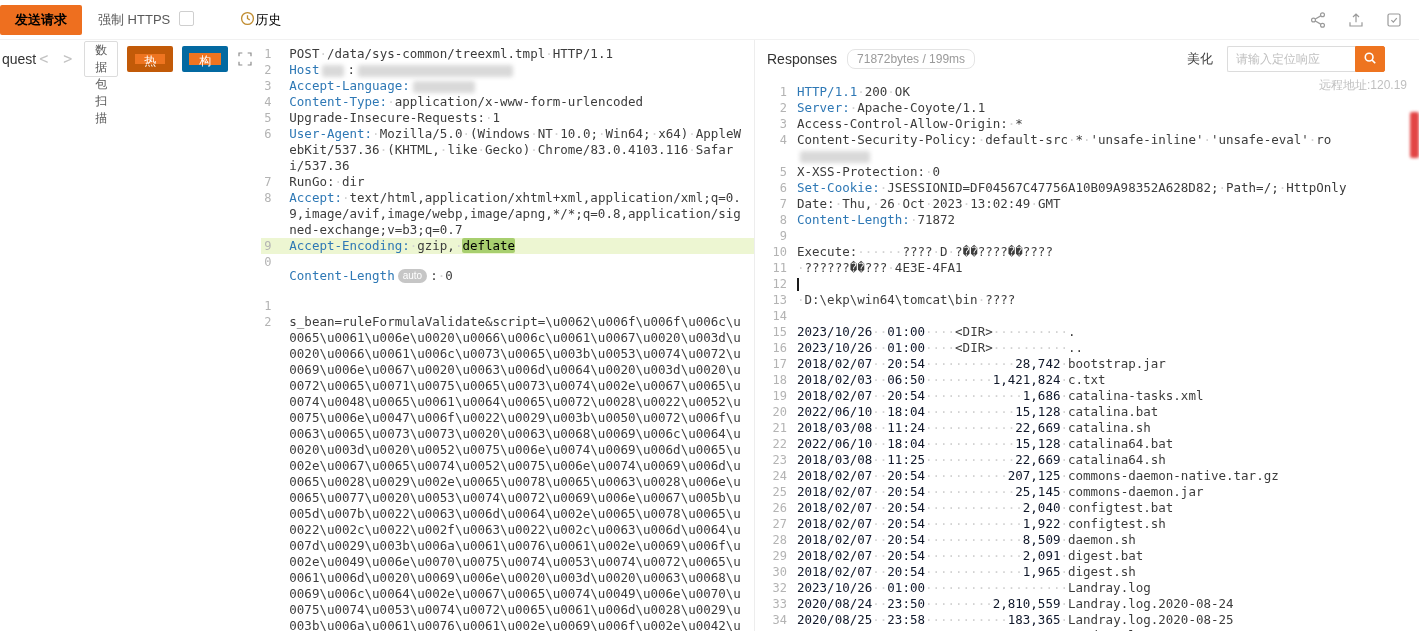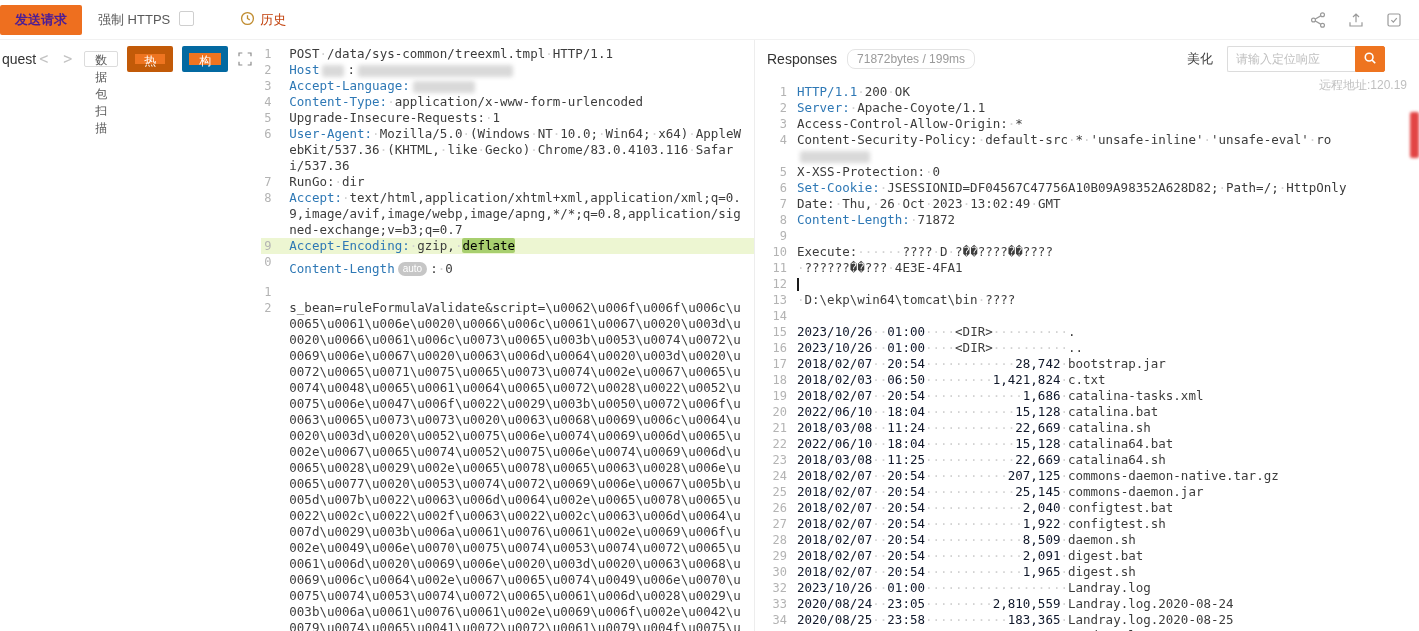--- a/index.html
+++ b/index.html
@@ -3,43 +3,43 @@
 <meta charset="utf-8">
 <style>
   *{margin:0;padding:0;box-sizing:border-box}
   html,body{width:1419px;height:631px;overflow:hidden;background:#fff;
     font-family:"Liberation Sans",sans-serif}
   .app{width:1419px;height:631px;display:flex;flex-direction:column}
 
   
   .toolbar{height:40px;flex:0 0 40px;display:flex;align-items:center;background:#fff;
     border-bottom:1px solid #f1f1f1}
-  .btn-send{height:30px;padding:0 15px;background:#ee6f1f;color:#4c1d95;font-weight:700;
+  .btn-send{height:30px;padding:0 15px;background:#ee6f1f;color:#000000;font-weight:700;
     font-size:13px;border:none;border-radius:2px;cursor:pointer;font-family:"Liberation Sans",sans-serif}
   .https-group{margin-left:16px;display:flex;align-items:flex-start;gap:9px;color:#595959;font-size:13px}
   .checkbox{display:inline-block;width:15px;height:15px;border:1px solid #cfcfcf;border-radius:2px;
     background:#fff;cursor:pointer}
-  .history-group{margin-left:46px;display:flex;gap:5px;color:#c2410c;
+  .history-group{margin-left:46px;display:flex;color:#000000;
     font-size:13px;cursor:pointer}
   .toolbar-right{margin-left:auto;display:flex;align-items:center;gap:20px;padding-right:16px}
   .icon-btn{cursor:pointer;display:flex;align-items:center}
 
   
   .panels{display:flex;flex:1;overflow:hidden}
   .panel-left{width:754px;flex:0 0 754px;display:flex;overflow:hidden}
   .panel-right{flex:1;position:relative;border-left:1px solid #ededed;display:flex;
     flex-direction:column;overflow:hidden}
   .panel-header{height:38px;flex:0 0 38px;display:flex;align-items:center;background:#fff}
   .panel-left .panel-header{padding:0 8px 0 2px}
   .panel-right .panel-header{padding:0 34px 0 12px}
   .req-title,.res-title{font-size:14px;color:#333}
   .req-controls{margin-left:auto;display:flex;align-items:center;gap:9px}
   .nav-arrow{color:#c3c3c3;font-size:15px;padding:0 3px;cursor:pointer;
     font-family:"DejaVu Sans Mono",monospace}
-  .btn-ghost{height:16px;padding:0 10px;background:#fff;border:1px solid #dcdcdc;border-radius:2px;
+  .btn-ghost{height:36px;padding:0 10px;background:#fff;border:1px solid #dcdcdc;border-radius:2px;
     color:#595959;font-size:12px;cursor:pointer;font-family:"Liberation Sans",sans-serif}
   .btn-orange{height:26px;padding:0 10px;background:#ee7420;border:7px solid #0369a1;border-radius:2px;
     color:#fff;font-size:12px;cursor:pointer;font-family:"Liberation Sans",sans-serif}
   .btn-orange.pressed{border-color:#c25a08;box-shadow:inset 0 0 0 1px #c25a08}
   .stats-badge{margin-left:10px;border:1px solid #e4e4e4;border-radius:8px;color:#9a9a9a;
     font-size:12px;padding:2px 9px;white-space:nowrap}
   .res-right{margin-left:auto;display:flex;align-items:center;gap:14px}
   .beautify{font-size:13px;color:#404040;cursor:pointer}
   .search-box{display:flex;align-items:center}
   .search-input{width:128px;height:26px;border:1px solid #dcdcdc;border-right:none;
@@ -65,21 +65,21 @@
   .editor-req .content{padding-left:12px;padding-right:6px}
   .editor-res .content{padding-left:10px;padding-right:18px}
   .key{color:#2e78b5}
   .txt{color:#3c3c3c}
   .num{color:#0f172a}
   .ws{color:#d2d2d2}
   .mark{background:#a8cf6f;border-radius:2px}
   .redact{display:inline-block;height:12px;background:#d9d9d9;filter:blur(2px);
     border-radius:2px;vertical-align:middle;margin:0 3px}
   .auto-badge{display:inline-block;background:#c6c6c6;color:#fff;font-size:10px;line-height:14px;
-    height:14px;padding:0 5px;border-radius:7px;vertical-align:middle;margin:8px 3px;
+    height:14px;padding:0 5px;border-radius:7px;vertical-align:middle;margin:15px 3px;
     font-family:"Liberation Sans",sans-serif}
   .caret{display:inline-block;width:2px;height:13px;background:#1a1a1a;vertical-align:text-bottom}
 </style>
 </head>
 <body>
 
 <div class="app">
 
   <header class="toolbar">
     <button class="btn-send">发送请求</button>
@@ -333,21 +333,21 @@
           <div class="code-line">
             <span class="gutter">30</span>
             <span class="content"><span class="num">2018/02/07</span><span class="ws">··</span><span class="num">20:54</span><span class="ws">·············</span><span class="num">1,965</span><span class="ws">·</span><span class="txt">digest.sh</span></span>
           </div>
           <div class="code-line">
             <span class="gutter">32</span>
             <span class="content"><span class="num">2023/10/26</span><span class="ws">··</span><span class="num">01:00</span><span class="ws">···················</span><span class="txt">Landray.log</span></span>
           </div>
           <div class="code-line">
             <span class="gutter">33</span>
-            <span class="content"><span class="num">2020/08/24</span><span class="ws">··</span><span class="num">23:05</span><span class="ws">·········</span><span class="num">2,810,559</span><span class="ws">·</span><span class="txt">Landray.log.2020-08-24</span></span>
+            <span class="content"><span class="num">2020/08/24</span><span class="ws">··</span><span class="num">23:50</span><span class="ws">·········</span><span class="num">2,810,559</span><span class="ws">·</span><span class="txt">Landray.log.2020-08-24</span></span>
           </div>
           <div class="code-line">
             <span class="gutter">34</span>
             <span class="content"><span class="num">2020/08/25</span><span class="ws">··</span><span class="num">23:58</span><span class="ws">···········</span><span class="num">183,365</span><span class="ws">·</span><span class="txt">Landray.log.2020-08-25</span></span>
           </div>
           <div class="code-line">
             <span class="gutter">35</span>
             <span class="content"><span class="num">2020/08/26</span><span class="ws">··</span><span class="num">23:58</span><span class="ws">···········</span><span class="num">178,693</span><span class="ws">·</span><span class="txt">Landray.log.2020-08-26</span></span>
           </div>
         </div>

